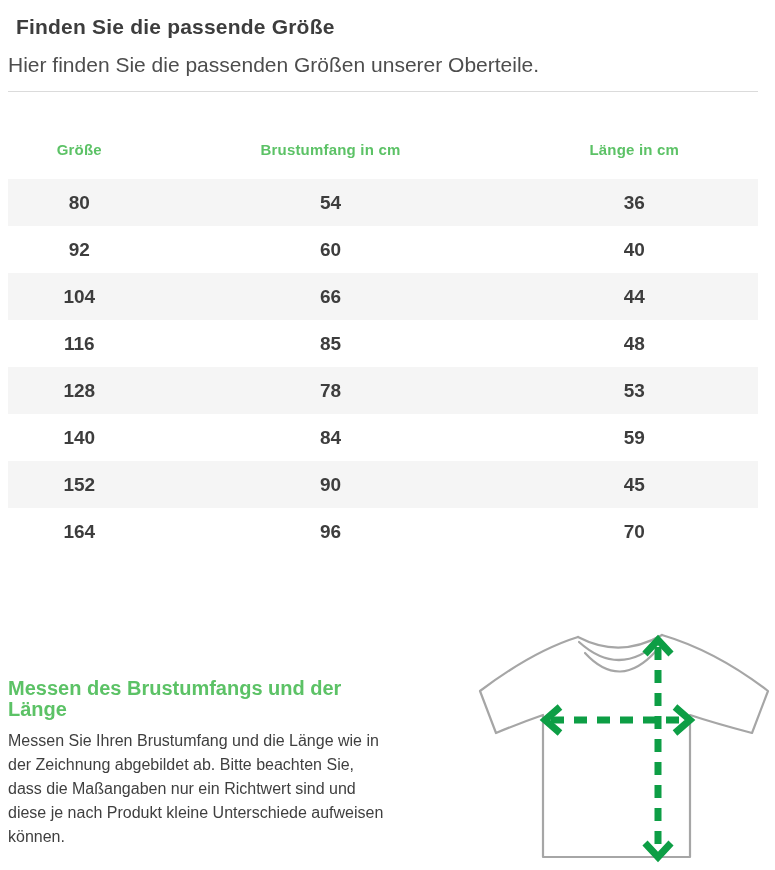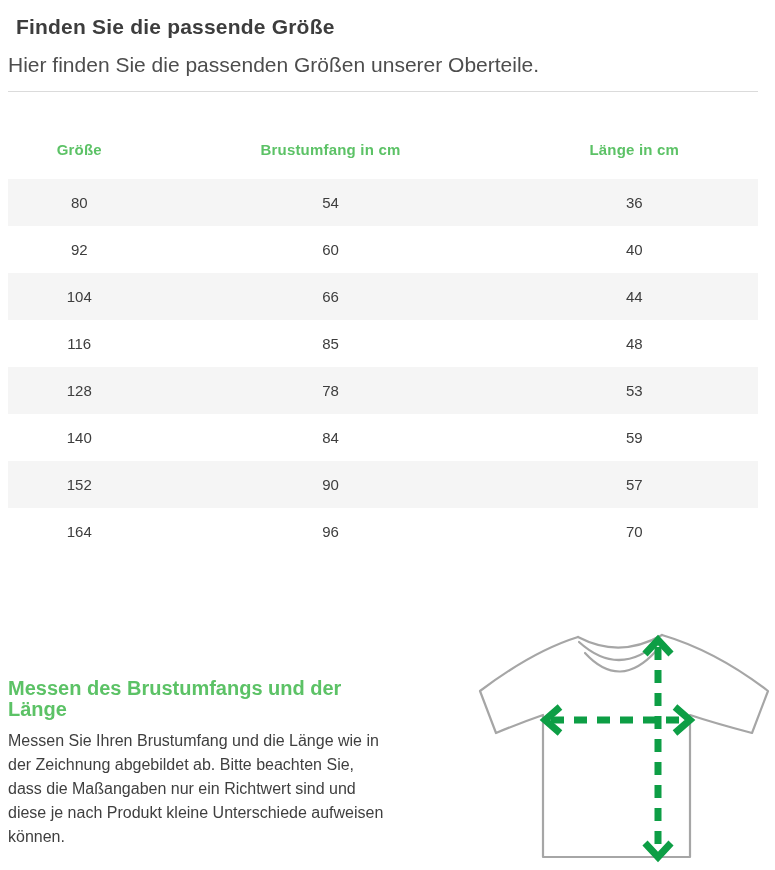--- a/index.html
+++ b/index.html
@@ -56,22 +56,23 @@
     height: 59px;
     vertical-align: middle;
     font-size: 15px;
     font-weight: 700;
     color: var(--accent-green);
     letter-spacing: 0.2px;
   }
   table.size-table td {
     height: 47px;
     vertical-align: middle;
-    font-size: 15px;
+    font-size: 19px;
     color: var(--text-dark);
+    font-weight: bold;
   }
   table.size-table tr.alt { background: var(--row-alt-bg); }
 
   .measure-section {
     display: flex;
     justify-content: space-between;
     align-items: flex-start;
     margin-top: 72px;
   }
   .measure-text {
@@ -147,21 +148,21 @@
           <td>53</td>
         </tr>
         <tr>
           <td>140</td>
           <td>84</td>
           <td>59</td>
         </tr>
         <tr class="alt">
           <td>152</td>
           <td>90</td>
-          <td>57</td>
+          <td>45</td>
         </tr>
         <tr>
           <td>164</td>
           <td>96</td>
           <td>70</td>
         </tr>
       </tbody>
   </table>
 
   <div class="measure-section">

